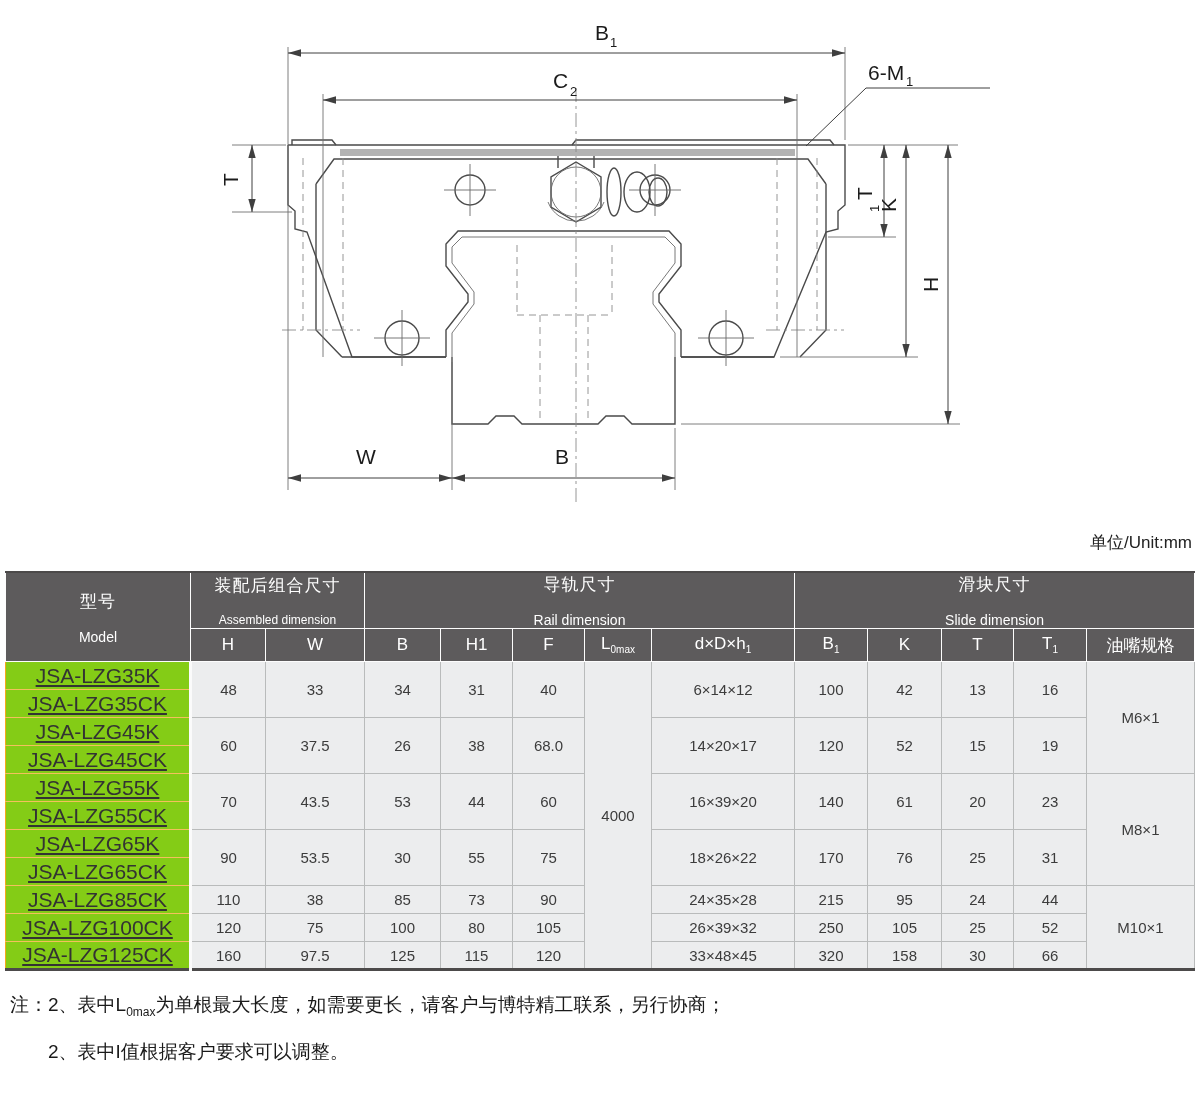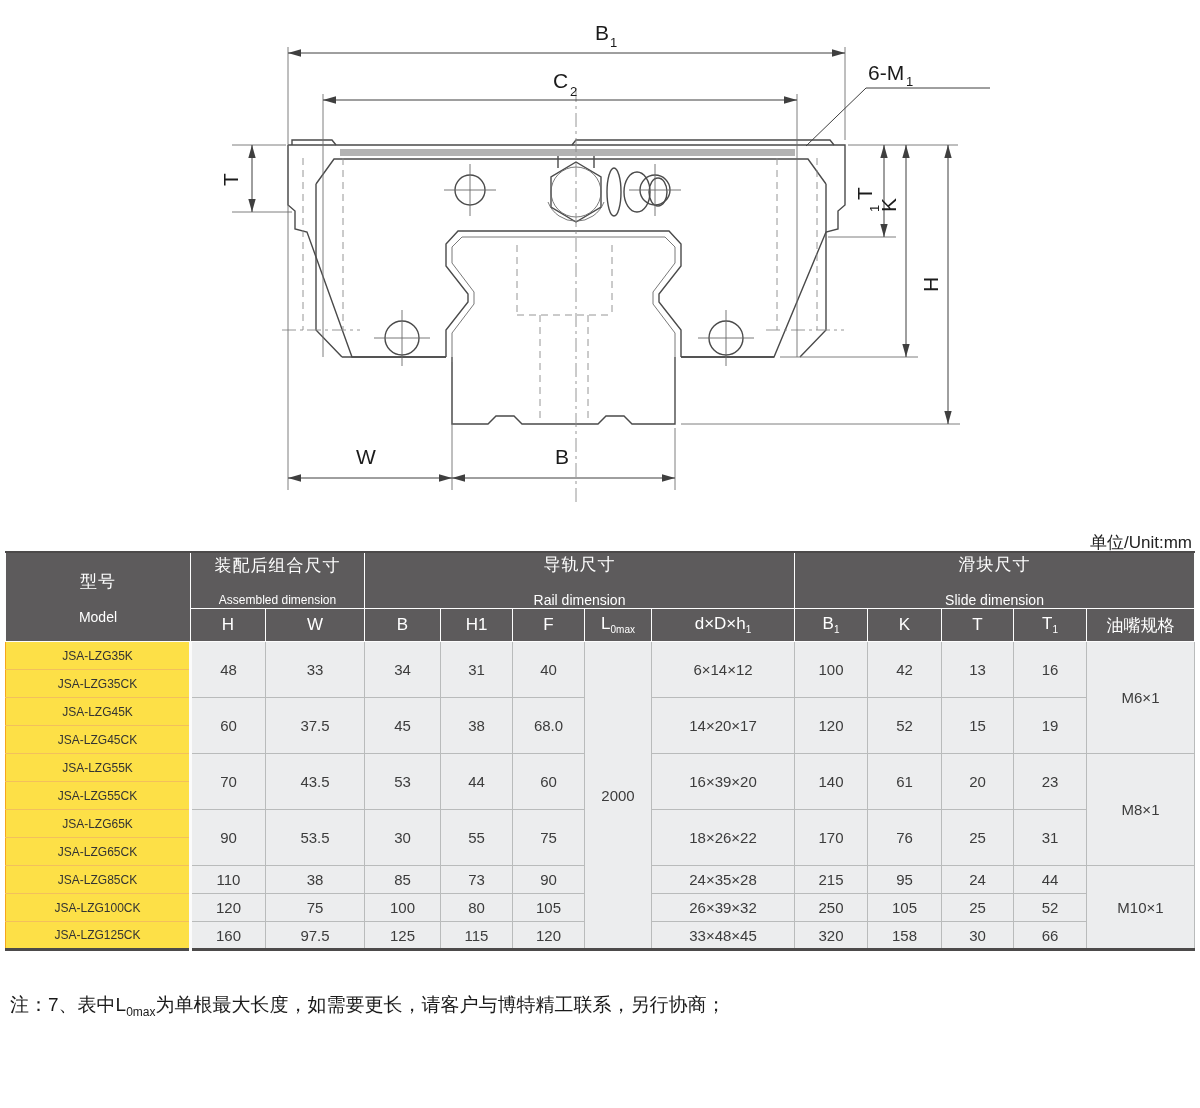--- a/index.html
+++ b/index.html
@@ -14,35 +14,35 @@
   .cl   { stroke:#8a8a8a; stroke-width:0.9; fill:none; stroke-dasharray:14 4 3 4; }
   .dim  { stroke:#3f3f3f; stroke-width:1; fill:none; }
   .ext  { stroke:#6f6f6f; stroke-width:0.9; fill:none; }
   .dtxt { font-family:"Liberation Sans",sans-serif; font-size:21px; fill:#1b1b1b; }
   .dsub { font-family:"Liberation Sans",sans-serif; font-size:13px; fill:#1b1b1b; }
 
   
   .unit { position:absolute; right:8px; top:531px; font-size:17px; color:#222;margin-left:32px; }
 
   
-  #spec-table { position:absolute; left:5px; top:551px; width:1189px; border-collapse:collapse;
+  #spec-table { position:absolute; left:5px; top:571px; width:1189px; border-collapse:collapse;
                 table-layout:fixed; border-top:2px solid #4c4a4a; border-bottom:3px solid #4c4a4a; }
   #spec-table th, #spec-table td { text-align:center; vertical-align:middle; }
   #spec-table th { background:#5d5b5c; color:#fff; font-weight:normal; border:1px solid #fdfdfd; }
   .h1row th { height:56px; font-size:17px; }
   .h1row .zh { display:block; font-size:17px; letter-spacing:1px; }
   .h1row .en { display:block; font-size:14px; margin-top:16px; }
   .h1row .en.small { font-size:12px; }
   .h2row th { height:33px; font-size:17px; }
   .h2row sub, .h1row sub { font-size:11px; }
   #spec-table td { background:#ecedee; height:28px; font-size:15px; color:#3c3c3c;
                    border:1px solid #b9bbbb; }
-  #spec-table td.model { background:#fde047; color:#333; font-size:12px;
+  #spec-table td.model { background:#84cc16; color:#333; font-size:21px;
                          border-top:1px solid #f3c05c; border-bottom:1px solid #f3c05c;
-                         border-left:1px solid #f5a61c; border-right:3px solid #fbfbfb; }
+                         border-left:1px solid #f5a61c; border-right:3px solid #fbfbfb;text-decoration:underline; }
   tr.gs td { border-top-color:#9c9e9e; }
   #spec-table sub { font-size:10px; }
 
   
   .notes { position:absolute; left:10px; top:985px; font-size:19px; color:#1a1a1a; line-height:40px; }
   .notes sub { font-size:12px; }
   .note2 { padding-left:38px; }
 </style>
 </head>
 <body>
@@ -198,36 +198,36 @@
       </tr>
     </thead>
     <tbody>
       <tr>
         <td class="model">JSA-LZG35K</td>
         <td rowspan="2">48</td>
         <td rowspan="2">33</td>
         <td rowspan="2">34</td>
         <td rowspan="2">31</td>
         <td rowspan="2">40</td>
-        <td rowspan="11">2000</td>
+        <td rowspan="11">4000</td>
         <td rowspan="2">6×14×12</td>
         <td rowspan="2">100</td>
         <td rowspan="2">42</td>
         <td rowspan="2">13</td>
         <td rowspan="2">16</td>
         <td rowspan="4">M6×1</td>
       </tr>
       <tr>
         <td class="model">JSA-LZG35CK</td>
       </tr>
       <tr class="gs">
         <td class="model">JSA-LZG45K</td>
         <td rowspan="2">60</td>
         <td rowspan="2">37.5</td>
-        <td rowspan="2">45</td>
+        <td rowspan="2">26</td>
         <td rowspan="2">38</td>
         <td rowspan="2">68.0</td>
         <td rowspan="2">14×20×17</td>
         <td rowspan="2">120</td>
         <td rowspan="2">52</td>
         <td rowspan="2">15</td>
         <td rowspan="2">19</td>
       </tr>
       <tr>
         <td class="model">JSA-LZG45CK</td>
@@ -302,16 +302,17 @@
         <td>33×48×45</td>
         <td>320</td>
         <td>158</td>
         <td>30</td>
         <td>66</td>
       </tr>
     </tbody>
   </table>
 
   <div class="notes">
-    <div><span>注：7、表中L</span><sub>0max</sub><span>为单根最大长度，如需要更长，请客户与博特精工联系，另行协商；</span></div>
+    <div><span>注：2、表中L</span><sub>0max</sub><span>为单根最大长度，如需要更长，请客户与博特精工联系，另行协商；</span></div>
+    <div class="note2">2、表中I值根据客户要求可以调整。</div>
   </div>
 
 </div>
 
 </body></html>

